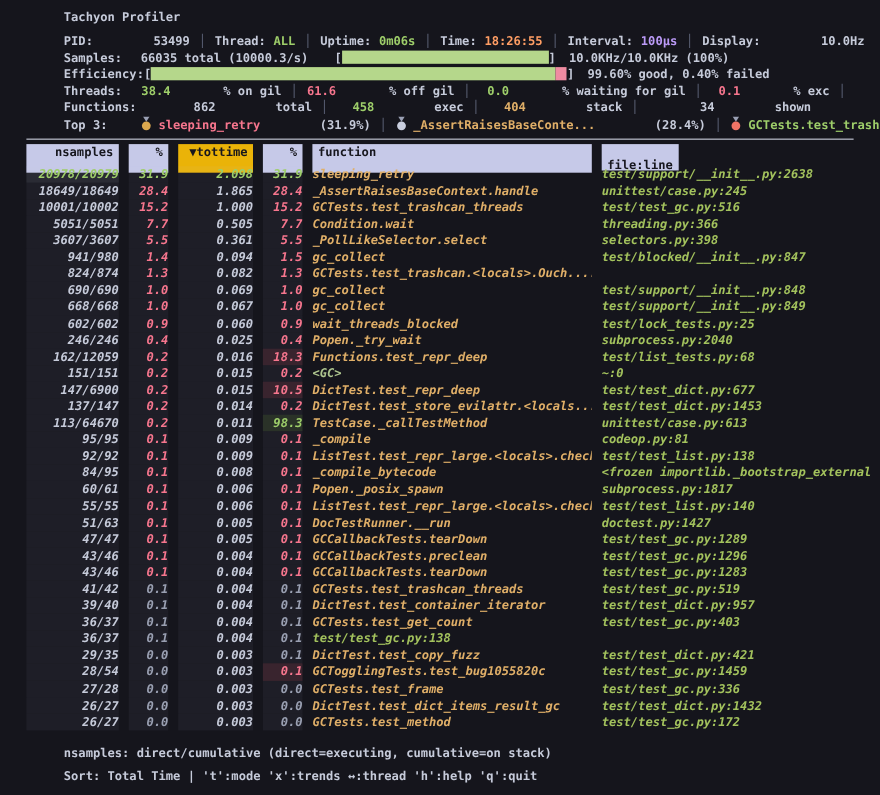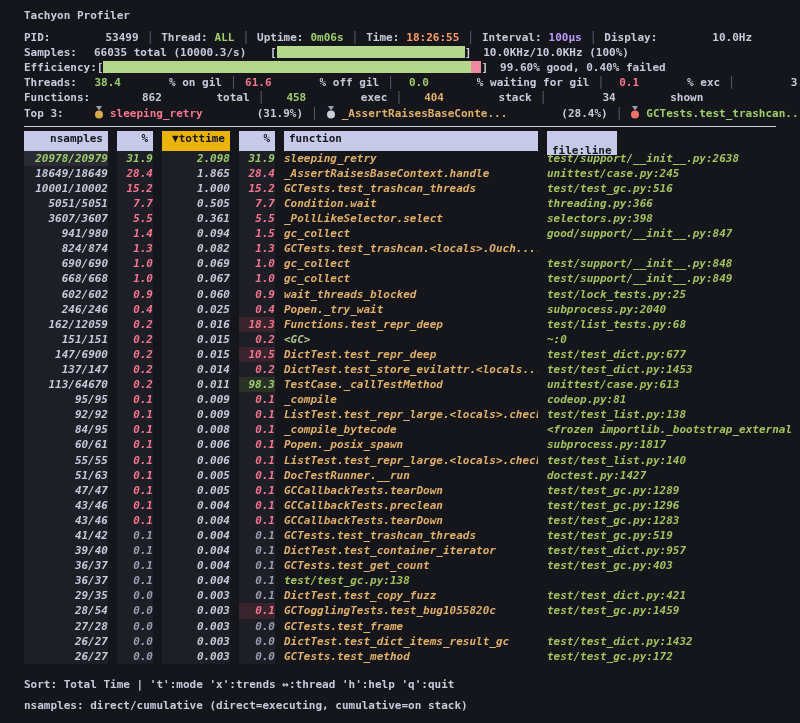--- a/index.html
+++ b/index.html
@@ -7,21 +7,21 @@
     --yellow:#e0af68; --orange:#ff9e64; --purple:#bb9af7; --pale:#aec58f;
     --filegreen:#a3c25d; --dimnum:#9aa0b2;
   }
   *{box-sizing:border-box}
   body{margin:0;background:#0e0e13;}
   .term{
     width:800px;height:723px;background:var(--bg);color:var(--fg);
     font-family:"DejaVu Sans Mono",monospace;font-size:11px;line-height:15.1px;
     font-weight:700;padding:8px 0 0 24px;overflow:hidden;position:relative;
   }
-  .line{white-space:nowrap;height:15.1px;}
+  .line{white-space:nowrap;height:15.1px;margin-left:34px;}
   .title{margin-bottom:7px;}
   .lbl{color:var(--fg);margin-right:7px;}
   .label-col{display:inline-block;width:70px;margin-right:0;}
   .sep{margin:0 8px;color:var(--dim);}
   .c-fg{color:var(--fg);padding-left:48px;} .c-green{color:var(--green);} .c-red{color:var(--red);}
   .c-yellow{color:var(--yellow);} .c-orange{color:var(--orange);} .c-purple{color:var(--purple);} .c-pale{color:var(--pale);} .c-filegreen{color:var(--filegreen);}
   .c-dimnum{color:var(--dimnum);}
   .tval{display:inline-block;min-width:27px;text-align:right;}
   .fval{display:inline-block;min-width:34px;text-align:right;}
   .sval{display:inline-block;width:176px;}
@@ -31,21 +31,21 @@
   .samples-bar{width:188px;}
   .eff-bar{width:378px;}
   .gfill{background:#b5d78b;}
   .pfill{background:#ef8ba1;}
   .after{margin-left:12px;}
   .medal{display:inline-block;vertical-align:-2px;margin-right:6px;}
   .t3name{margin-right:6px;}
   .divider{border-top:1px solid #ccd0df;width:752px;margin:5px 0 4px 0;}
   .grid{display:grid;grid-template-columns:84px 36px 68px 36px 254px 249px;column-gap:9px;}
   .thead{height:17px;margin-bottom:3px;}
-  .hcell{height:20px;line-height:16px;}
+  .hcell{height:26px;line-height:16px;}
   .chip{background:#c6c9e8;color:#16161d;padding:0 5px;}
   .chip-sort{background:#eab308;}
   .chip-inline{display:inline-block;height:16px;line-height:16px;}
   .num{text-align:right;}
   .trow{height:15.1px;white-space:nowrap;font-style:italic;}
   .cell{overflow:hidden;}
   .colbg{background:rgba(198,203,228,0.055);}
   .sel{background:rgba(198,203,228,0.12);}
   .hot-red{color:var(--red);background:rgba(247,118,142,0.16);}
   .hot-green{color:var(--green);background:rgba(158,206,106,0.16);}
@@ -131,21 +131,21 @@
         <div class="cell num colbg c-red">5.5</div>
         <div class="cell c-yellow">_PollLikeSelector.select</div>
         <div class="cell c-filegreen">selectors.py:398</div>
       </div>
       <div class="grid trow">
         <div class="cell num colbg">941/980</div>
         <div class="cell num colbg c-red">1.4</div>
         <div class="cell num colbg">0.094</div>
         <div class="cell num colbg c-red">1.5</div>
         <div class="cell c-yellow">gc_collect</div>
-        <div class="cell c-filegreen">good/support/__init__.py:847</div>
+        <div class="cell c-filegreen">test/blocked/__init__.py:847</div>
       </div>
       <div class="grid trow">
         <div class="cell num colbg">824/874</div>
         <div class="cell num colbg c-red">1.3</div>
         <div class="cell num colbg">0.082</div>
         <div class="cell num colbg c-red">1.3</div>
         <div class="cell c-yellow">GCTests.test_trashcan.&lt;locals&gt;.Ouch....</div>
       </div>
       <div class="grid trow">
         <div class="cell num colbg">690/690</div>
@@ -337,36 +337,37 @@
         <div class="cell num colbg hot-red">0.1</div>
         <div class="cell c-yellow">GCTogglingTests.test_bug1055820c</div>
         <div class="cell c-filegreen">test/test_gc.py:1459</div>
       </div>
       <div class="grid trow">
         <div class="cell num colbg">27/28</div>
         <div class="cell num colbg c-dimnum">0.0</div>
         <div class="cell num colbg">0.003</div>
         <div class="cell num colbg c-dimnum">0.0</div>
         <div class="cell c-yellow">GCTests.test_frame</div>
+        <div class="cell c-filegreen">test/test_gc.py:336</div>
       </div>
       <div class="grid trow">
         <div class="cell num colbg">26/27</div>
         <div class="cell num colbg c-dimnum">0.0</div>
         <div class="cell num colbg">0.003</div>
         <div class="cell num colbg c-dimnum">0.0</div>
         <div class="cell c-yellow">DictTest.test_dict_items_result_gc</div>
         <div class="cell c-filegreen">test/test_dict.py:1432</div>
       </div>
       <div class="grid trow">
         <div class="cell num colbg">26/27</div>
         <div class="cell num colbg c-dimnum">0.0</div>
         <div class="cell num colbg">0.003</div>
         <div class="cell num colbg c-dimnum">0.0</div>
         <div class="cell c-yellow">GCTests.test_method</div>
         <div class="cell c-filegreen">test/test_gc.py:172</div>
       </div>
     </div>
 
   <div class="footer">
+    <div class="line">nsamples: direct/cumulative (direct=executing, cumulative=on stack)</div>
     <div class="line">Sort: Total Time | 't':mode 'x':trends ↔:thread 'h':help 'q':quit</div>
-    <div class="line">nsamples: direct/cumulative (direct=executing, cumulative=on stack)</div>
   </div>
 </div>
 
 </body></html>

